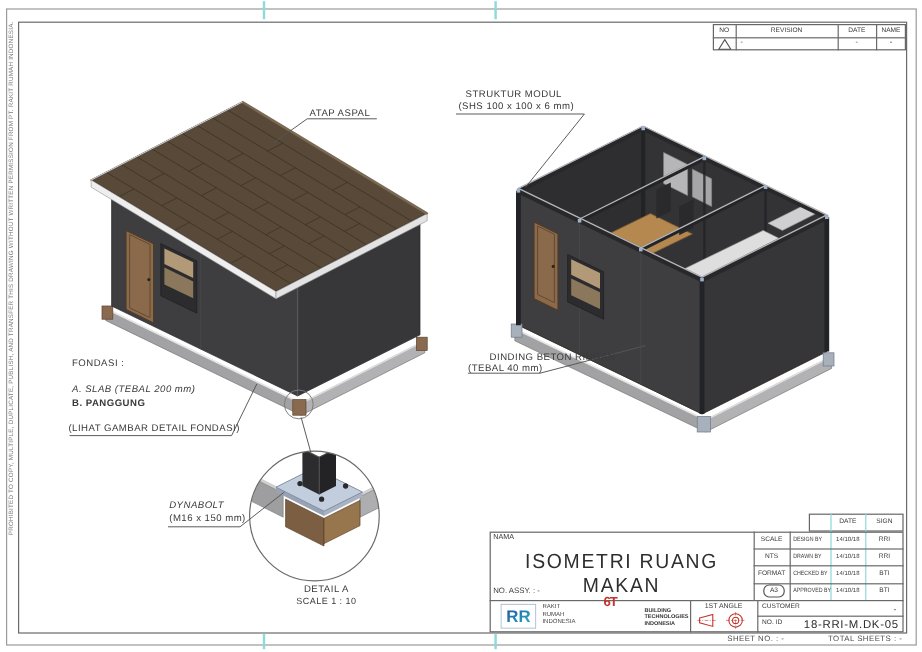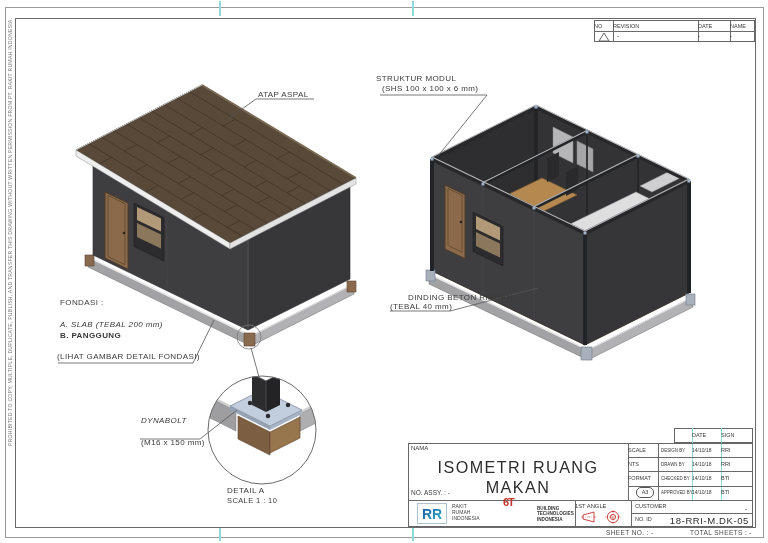--- a/index.html
+++ b/index.html
@@ -10,21 +10,21 @@
   
   .outer-border{left:5px;top:7px;width:757px;height:529px;border:1px solid #9a9a9a;}
   .inner-frame{left:15px;top:18px;width:739px;height:508px;border:1.5px solid #6a6a6a;}
   .tick{width:1.5px;background:#8ed9da;}
   
   .vl{width:1px;background:#6a6a6a;}
   .hl{height:1px;background:#6a6a6a;}
   
   .lbl{position:absolute;font-size:8px;letter-spacing:.4px;white-space:nowrap;color:#3a3a3a;}
   .lbl.small{font-size:7.5px;}
-  .ctr{}
+  .ctr{text-align:center;}
   
   .vtext{position:absolute;left:7px;top:446px;transform:rotate(-90deg);transform-origin:0 0;
          white-space:nowrap;font-size:5.2px;letter-spacing:.2px;color:#7a7a7a;}
   
   .box{position:absolute;border:1px solid #666;box-sizing:border-box;}
   .cell{position:absolute;font-size:5.5px;white-space:nowrap;color:#3a3a3a;}
   .title-main{position:absolute;left:408px;top:458px;width:220px;text-align:center;
               font-size:17px;letter-spacing:1.5px;color:#2e2e2e;transform:scaleX(.95);}
   .by-label{transform:scaleX(.85);transform-origin:0 50%;font-size:5.2px;}
   .a3pill{position:absolute;left:636px;top:487px;width:16px;height:9px;border:1px solid #555;
@@ -260,30 +260,30 @@
       <polyline points="380,95 487,95 438,156"></polyline>
       <polyline points="450,311 390,311 390,311"></polyline>
       <line x1="450" y1="311" x2="538" y2="288"></line>
       <polyline points="58,363 193,363 214,320"></polyline>
       <polyline points="140,439 200,439 237,410"></polyline>
       <line x1="251" y1="348" x2="259" y2="377"></line>
     </g>
   </svg>
 
   <div class="lbl" style="left:258px;top:90px;">ATAP ASPAL</div>
-  <div class="lbl" style="left:376px;top:74px;">STRUKTUR MODUL</div>
+  <div class="lbl" style="left:388px;top:74px;">STRUKTUR MODUL</div>
   <div class="lbl" style="left:382px;top:84px;">(SHS 100 x 100 x 6 mm)</div>
   <div class="lbl" style="left:408px;top:293px;">DINDING BETON RINGAN</div>
   <div class="lbl" style="left:390px;top:302px;">(TEBAL 40 mm)</div>
   <div class="lbl" style="left:60px;top:298px;">FONDASI :</div>
   <div class="lbl" style="left:60px;top:320px;font-style:italic;">A. SLAB (TEBAL 200 mm)</div>
   <div class="lbl" style="left:60px;top:331px;font-weight:bold;">B. PANGGUNG</div>
   <div class="lbl" style="left:57px;top:352px;">(LIHAT GAMBAR DETAIL FONDASI)</div>
   <div class="lbl" style="left:141px;top:416px;font-style:italic;">DYNABOLT</div>
-  <div class="lbl" style="left:141px;top:438px;">(M16 x 150 mm)</div>
+  <div class="lbl" style="left:141px;top:427px;">(M16 x 150 mm)</div>
   <div class="lbl ctr" style="left:227px;top:486px;width:90px;">DETAIL A</div>
   <div class="lbl ctr small" style="left:227px;top:496px;width:90px;">SCALE 1 : 10</div>
 
   <div class="box" style="left:594px;top:20px;width:161px;height:22px;"></div>
   <div class="abs hl" style="left:594px;top:31px;width:161px;"></div>
   <div class="abs vl" style="left:613px;top:20px;height:22px;"></div>
   <div class="abs vl" style="left:698px;top:20px;height:22px;"></div>
   <div class="abs vl" style="left:730px;top:20px;height:22px;"></div>
   <div class="cell ctr" style="left:594px;top:23px;width:19px;">NO</div>
   <div class="cell ctr" style="left:613px;top:23px;width:85px;">REVISION</div>

